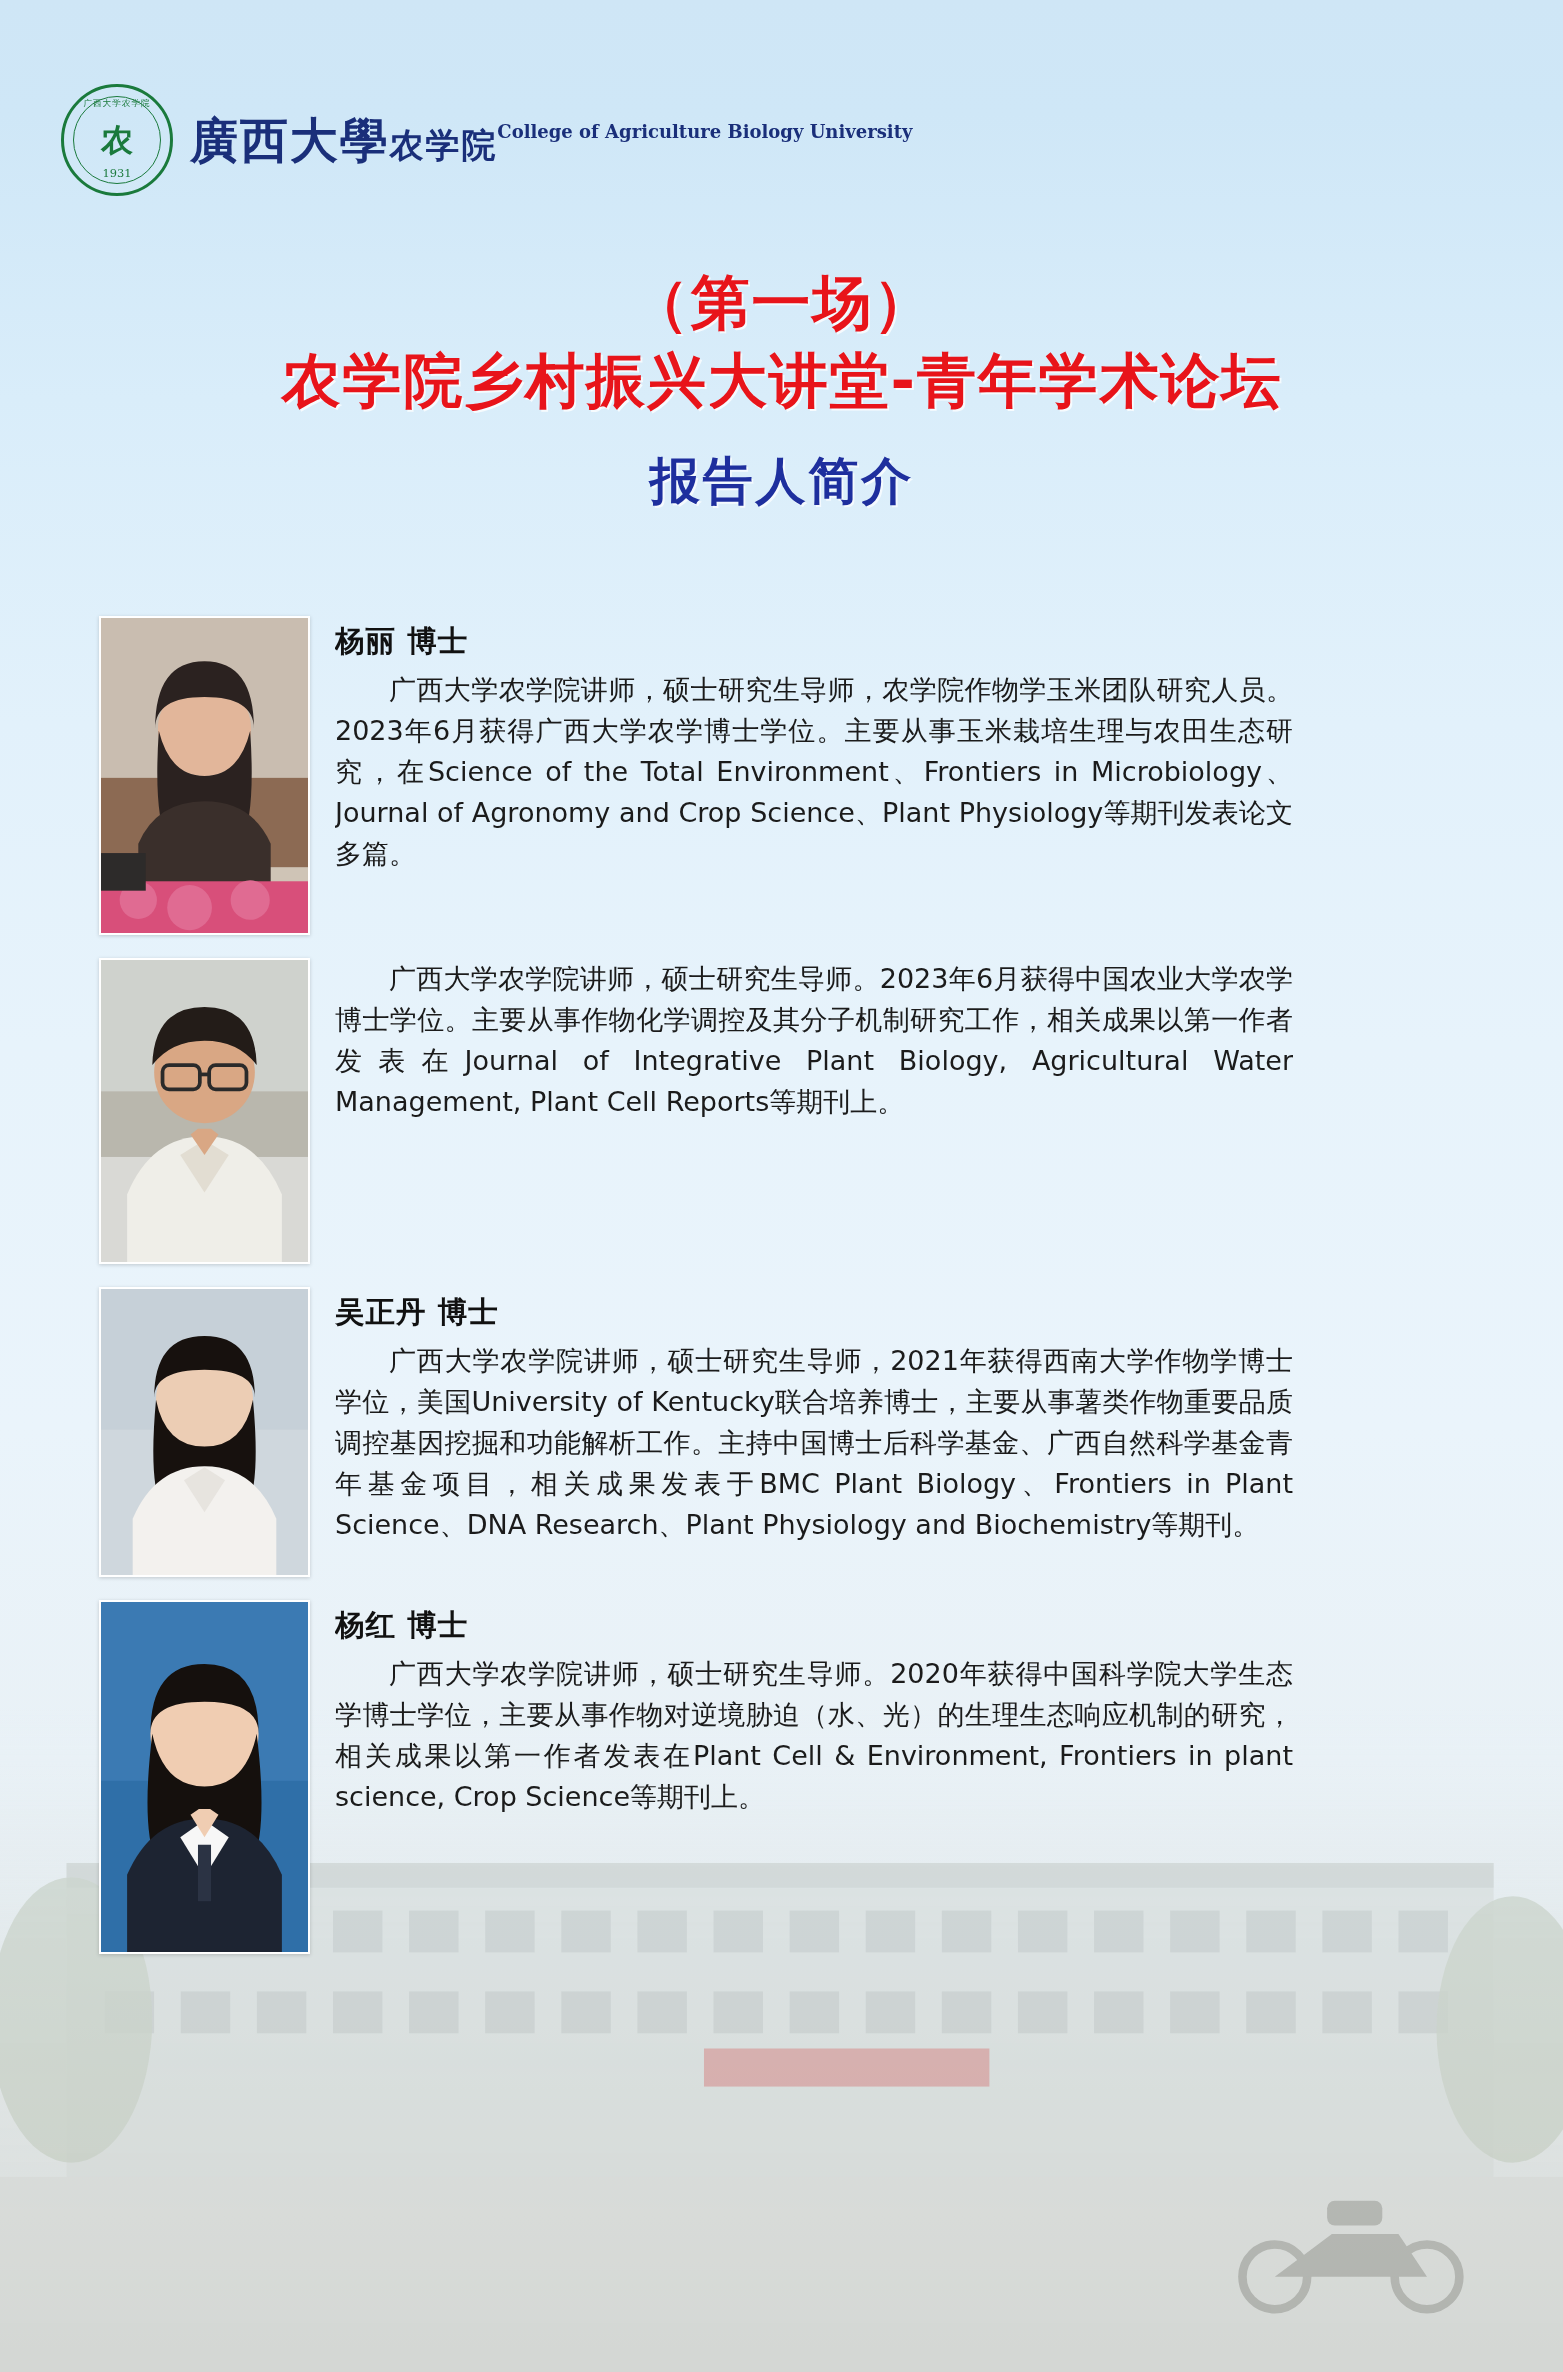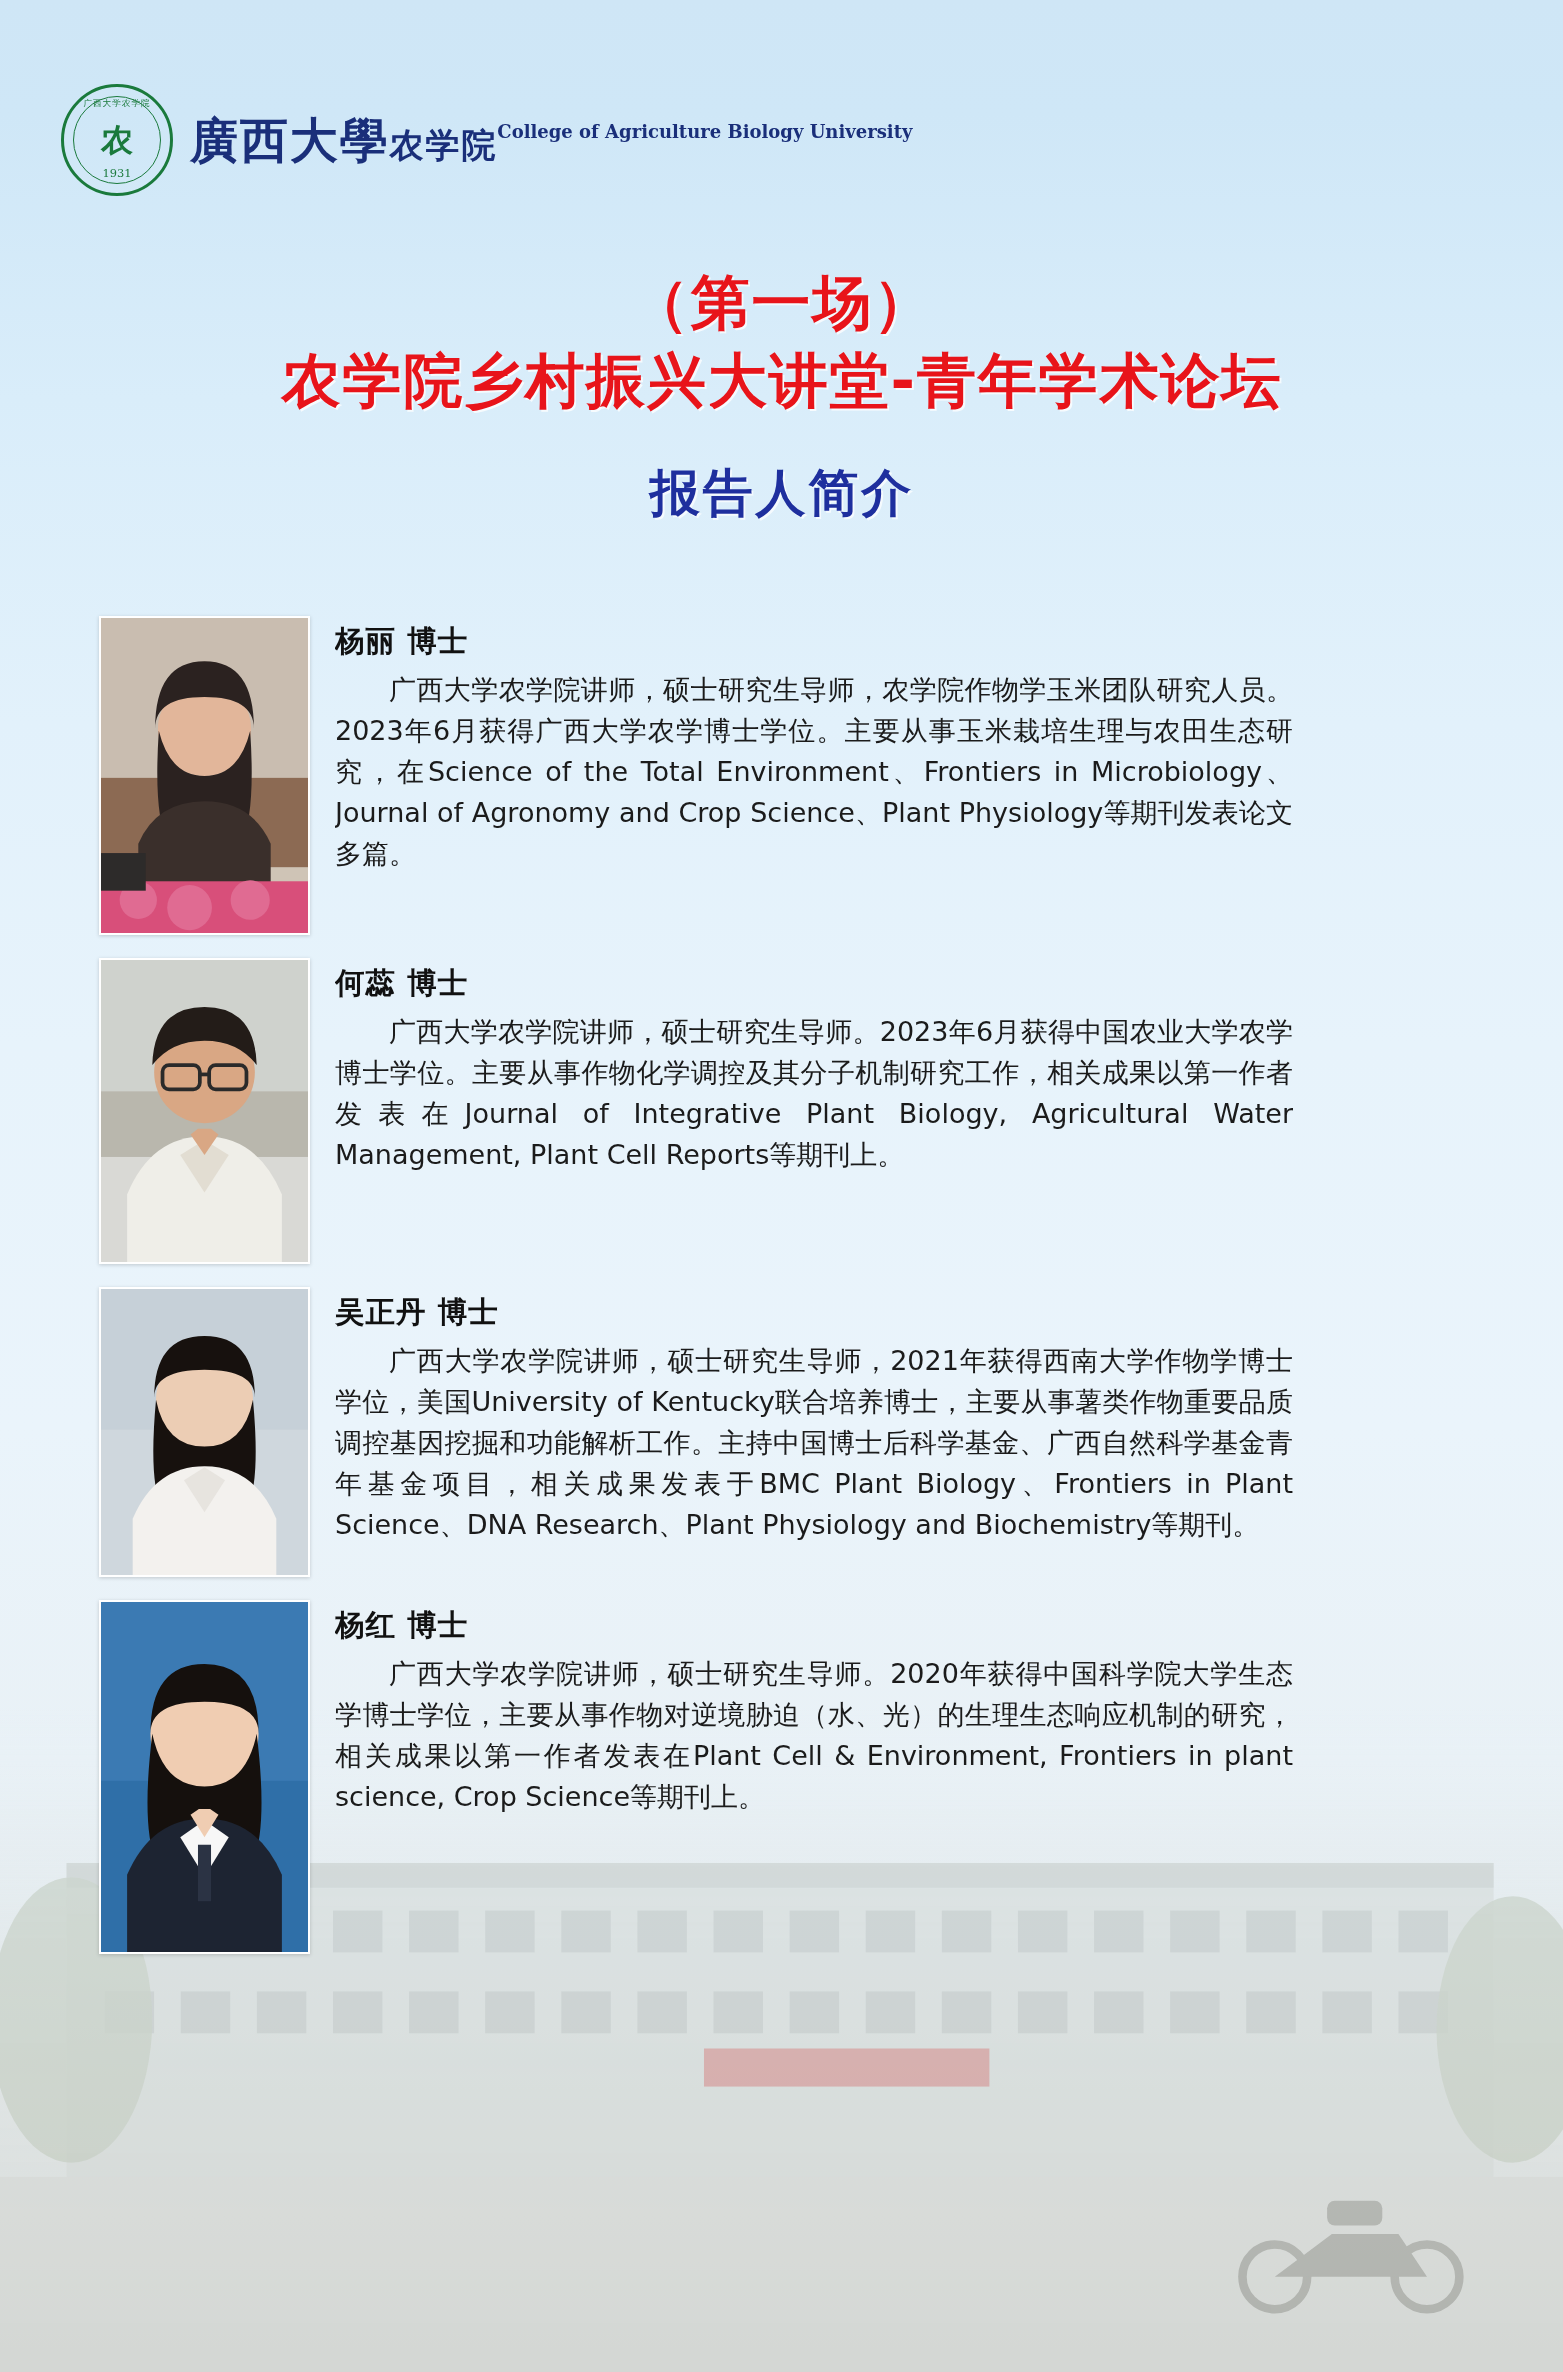--- a/index.html
+++ b/index.html
@@ -138,21 +138,21 @@
   .title-main {
     font-family: "DejaVu Sans", sans-serif;
     font-size: 59px;
     font-weight: bold;
     color: #e8141a;
     letter-spacing: 1.9px;
     line-height: 1.32;
     text-shadow: 1.9px 1.9px 0 rgba(255,255,255,0.75);
   }
   .title-sub {
-    margin-top: 40px;
+    margin-top: 28px;
     font-family: "DejaVu Sans", sans-serif;
     font-size: 50px;
     font-weight: bold;
     color: #1e2f9e;
     letter-spacing: 2.9px;
     text-shadow: 1.9px 1.9px 0 rgba(255,255,255,0.7);
   }
 
   
   .speakers {
@@ -332,21 +332,20 @@
           <path d="M55 112 q2 -62 56 -62 q54 0 56 62 q-20 -26 -56 -26 q-36 0 -56 26 z" fill="#231c18"></path>
           <rect x="66" y="112" width="40" height="26" rx="7" fill="none" stroke="#2a2a2a" stroke-width="4"></rect>
           <rect x="116" y="112" width="40" height="26" rx="7" fill="none" stroke="#2a2a2a" stroke-width="4"></rect>
           <line x1="106" y1="122" x2="116" y2="122" stroke="#2a2a2a" stroke-width="4"></line>
           <path d="M28 250 q26 -62 83 -62 q57 0 83 62 l0 72 l-166 0 z" fill="#efeee8"></path>
           <path d="M111 192 l-26 16 l26 40 l26 -40 z" fill="#e2ddd2"></path>
           <path d="M96 186 l15 22 l15 -22 l-8 -6 l-14 0 z" fill="#d9a784"></path>
         </svg>
       </div>
       <div class="sp-body">
-        <div class="sp-name">何蕊 博士</div>
         <p class="sp-bio">广西大学农学院讲师，硕士研究生导师。2023年6月获得中国农业大学农学博士学位。主要从事作物化学调控及其分子机制研究工作，相关成果以第一作者发表在Journal of Integrative Plant Biology, Agricultural Water Management, Plant Cell Reports等期刊上。</p>
       </div>
     </div>
 
     <div class="speaker clearfix">
       <div class="photo" style="height:290px;">
         <svg class="ph-svg" viewBox="0 0 222 305" preserveAspectRatio="none">
           <rect x="0" y="0" width="222" height="305" fill="#cfd7dd"></rect>
           <rect x="0" y="0" width="222" height="150" fill="#c6d0d8"></rect>
           <circle cx="111" cy="118" r="52" fill="#eccdb4"></circle>

